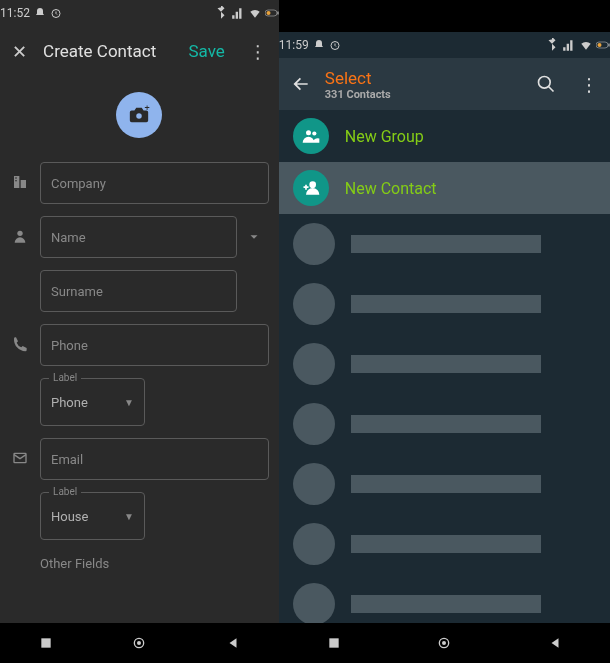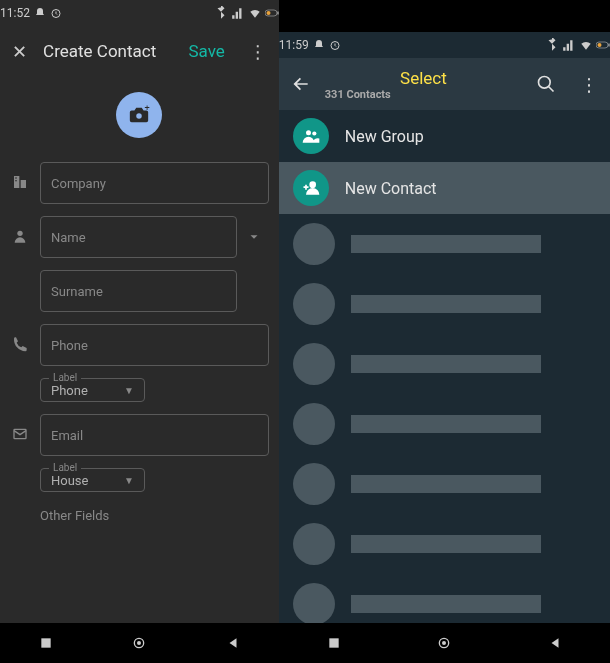--- a/index.html
+++ b/index.html
@@ -24,44 +24,44 @@
     
     .camera-row { display: flex; justify-content: center; padding: 16px 0 24px; }
     .camera-btn { width: 46px; height: 46px; border-radius: 50%; background: #8fb4ed; display: flex; align-items: center; justify-content: center; }
     
     
     .form-area { padding: 0 10px; }
     .form-row { display: flex; align-items: flex-start; gap: 10px; margin-bottom: 12px; }
     .row-icon { width: 20px; display: flex; justify-content: center; padding-top: 12px; color: #888; flex-shrink: 0; }
     .fields { flex: 1; display: flex; flex-direction: column; gap: 12px; }
     .input-box { height: 42px; border: 1px solid #5a5a5a; border-radius: 4px; padding: 0 10px; display: flex; align-items: center; color: #888; font-size: 13px; position: relative; }
-    .label-box { position: relative; height: 24px; border: 1px solid #5a5a5a; border-radius: 4px; padding: 0 10px; display: flex; align-items: center; width: 105px; }
+    .label-box { position: relative; height: 48px; border: 1px solid #5a5a5a; border-radius: 4px; padding: 0 10px; display: flex; align-items: center; width: 105px; }
     .float-label { position: absolute; top: -7px; left: 8px; background: #2a2a2a; padding: 0 4px; font-size: 10px; color: #888; }
     .label-val { color: #b0b0b0; font-size: 13px; flex: 1; }
     .dropdown-arrow { color: #888; font-size: 10px; }
     .chevron { color: #888; padding: 14px 8px 0 0; }
     .other-fields { color: #888; font-size: 13px; margin-left: 30px; margin-top: 16px; }
     
     
     .nav-bar { position: absolute; bottom: 0; left: 0; right: 0; height: 40px; background: #000; display: flex; justify-content: space-around; align-items: center; }
     .nav-bar .nav-btn { color: #ccc; }
     
     
     .header-right { height: 52px; display: flex; align-items: center; padding: 0 12px; gap: 14px; background: #2b3942; }
     .back-arrow { color: #e0e0e0; font-size: 20px; }
     .header-titles { flex: 1; display: flex; flex-direction: column; }
-    .header-main { color: #fde047; font-size: 17px; text-align: center; }
+    .header-main { color: #f97316; font-size: 17px; }
     .header-sub { color: #aaa; font-size: 11px; font-weight: bold; }
     .search-icon { color: #e0e0e0; margin-right: 10px; }
     
     
     .action-item { height: 52px; display: flex; align-items: center; padding: 0 14px; gap: 16px; }
     .action-item.highlighted { background: #4a5860; }
     .action-avatar { width: 36px; height: 36px; border-radius: 50%; background: #109688; display: flex; align-items: center; justify-content: center; }
-    .action-label { color: #e5e5e5; font-size: 16px; }
+    .action-label { color: #84cc16; font-size: 16px; }
     
     
     .contact-list { flex: 1; overflow: hidden; }
     .contact-row { height: 60px; display: flex; align-items: center; padding: 0 14px; gap: 16px; }
     .contact-avatar { width: 42px; height: 42px; border-radius: 50%; background: #4a5860; flex-shrink: 0; }
     .contact-name { height: 18px; background: #4a5860; flex: 1; max-width: 190px; }
     
     svg { display: block; }
   </style>
 </head>

